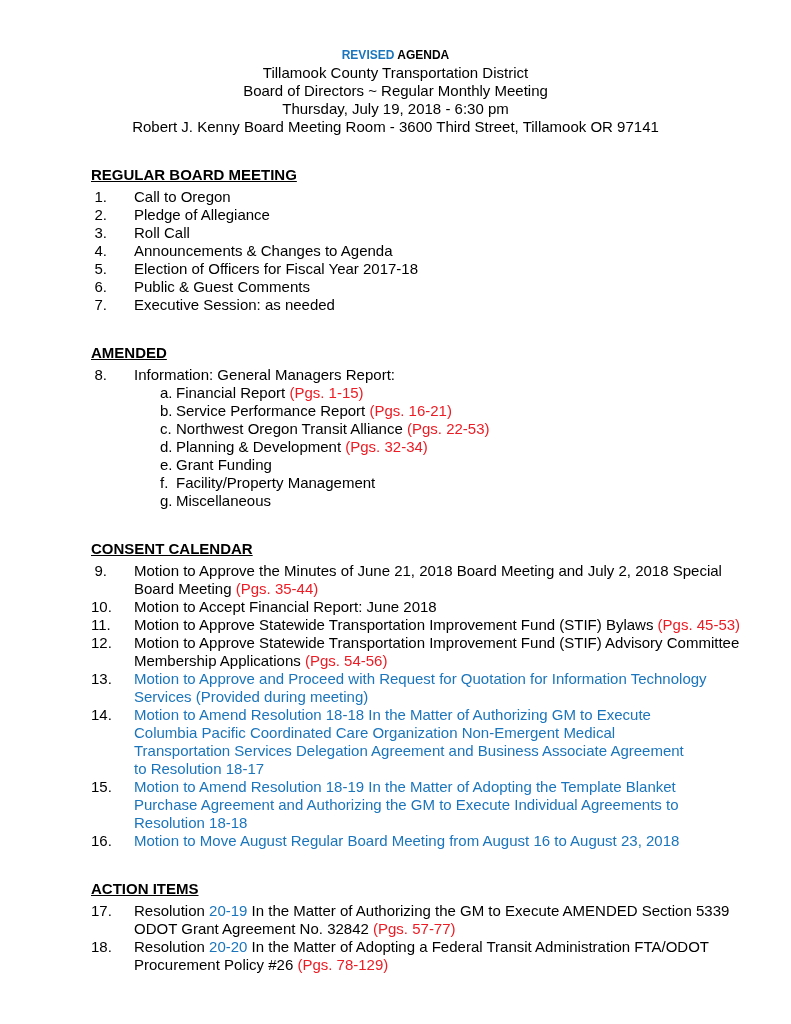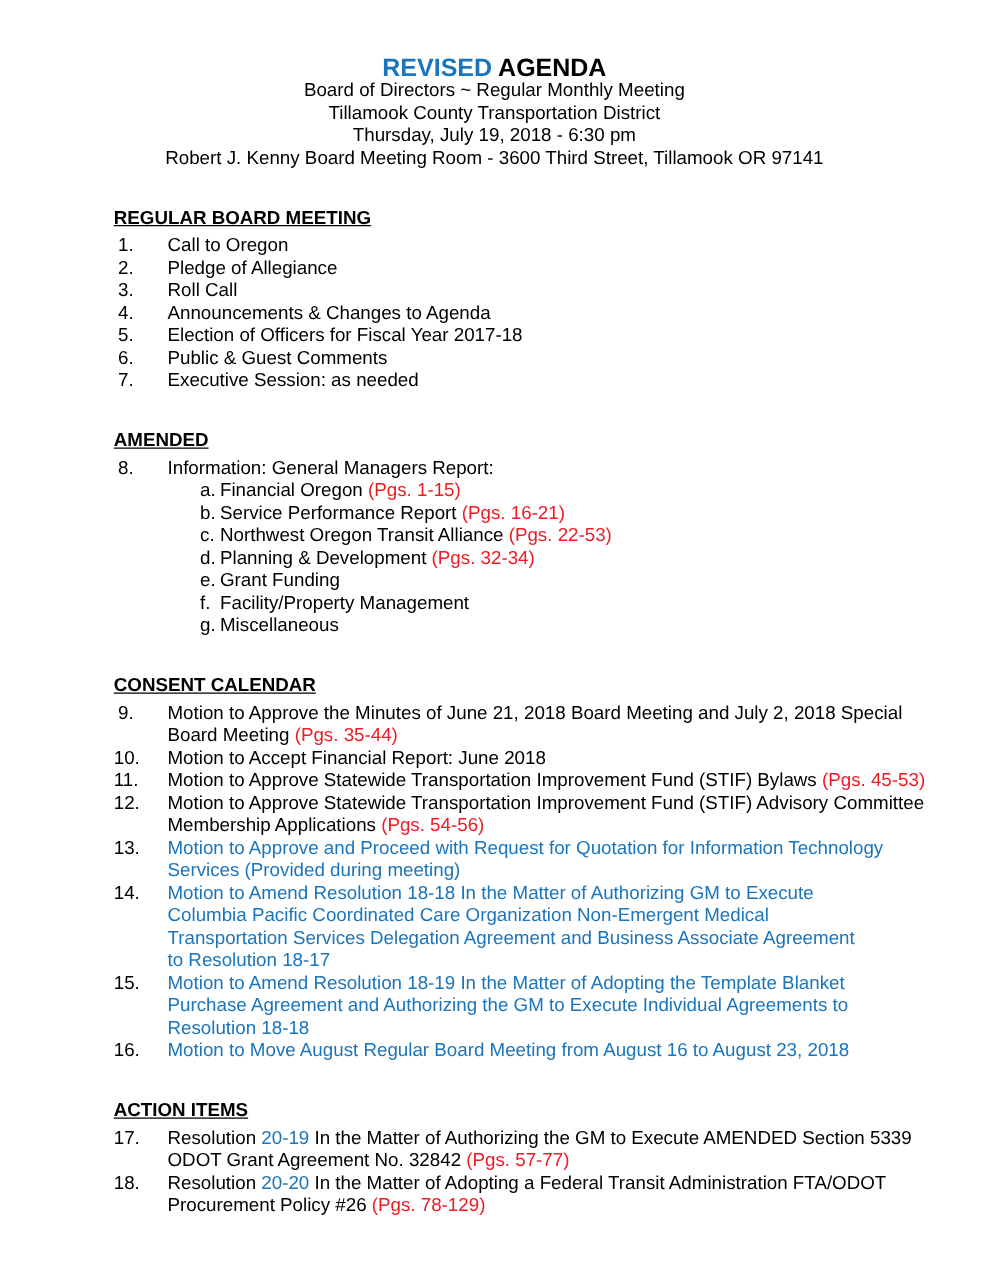--- a/index.html
+++ b/index.html
@@ -23,21 +23,21 @@
     width:791px;height:1024px;
     padding:46px 50px 0 91px;
   }
   
   .doc-header{
     margin:0 -50px 0 -91px;
     text-align:center;
   }
   .doc-title{
     font-weight:bold;
-    font-size:20px;
+    font-size:12px;
     line-height:18px;
   }
   .doc-header .hline{line-height:18px;}
   .c-blue{color:var(--blue);}
   .c-red{color:var(--red);}
   .c-black{color:var(--ink);}
 
   .section{margin-top:10px;}
   .section.first{margin-top:22px;}
   .section-heading-row{line-height:18px;margin-top:30px;}
@@ -68,22 +68,22 @@
 </style>
 </head>
 <body>
 
 <div class="page">
 
   <div class="doc-header">
     <div class="doc-title">
       <span class="c-blue">REVISED </span><span class="c-black">AGENDA</span>
     </div>
+    <div class="hline">Tillamook County Transportation District</div>
     <div class="hline">Board of Directors ~ Regular Monthly Meeting</div>
-    <div class="hline">Tillamook County Transportation District</div>
     <div class="hline">Thursday, July 19, 2018 - 6:30 pm</div>
     <div class="hline">Robert J. Kenny Board Meeting Room - 3600 Third Street, Tillamook OR 97141</div>
   </div>
 
   <div id="sections">
       <div class="section first">
         <div class="section-heading-row"><span class="section-heading">REGULAR BOARD MEETING</span></div>
         <div class="items">
           <div class="item">
             <span class="num">1.</span>
@@ -117,21 +117,21 @@
       </div>
       <div class="section">
         <div class="section-heading-row"><span class="section-heading">AMENDED</span></div>
         <div class="items">
           <div class="item">
             <span class="num">8.</span>
             <div class="txt"><span class="c-black">Information: General Managers Report:</span></div>
           </div>
           <div class="sub">
             <span class="letter">a.</span>
-            <div class="txt"><span class="c-black">Financial Oregon </span><span class="c-red">(Pgs. 1-15)</span></div>
+            <div class="txt"><span class="c-black">Financial Report </span><span class="c-red">(Pgs. 1-15)</span></div>
           </div>
           <div class="sub">
             <span class="letter">b.</span>
             <div class="txt"><span class="c-black">Service Performance Report </span><span class="c-red">(Pgs. 16-21)</span></div>
           </div>
           <div class="sub">
             <span class="letter">c.</span>
             <div class="txt"><span class="c-black">Northwest Oregon Transit Alliance </span><span class="c-red">(Pgs. 22-53)</span></div>
           </div>
           <div class="sub">

